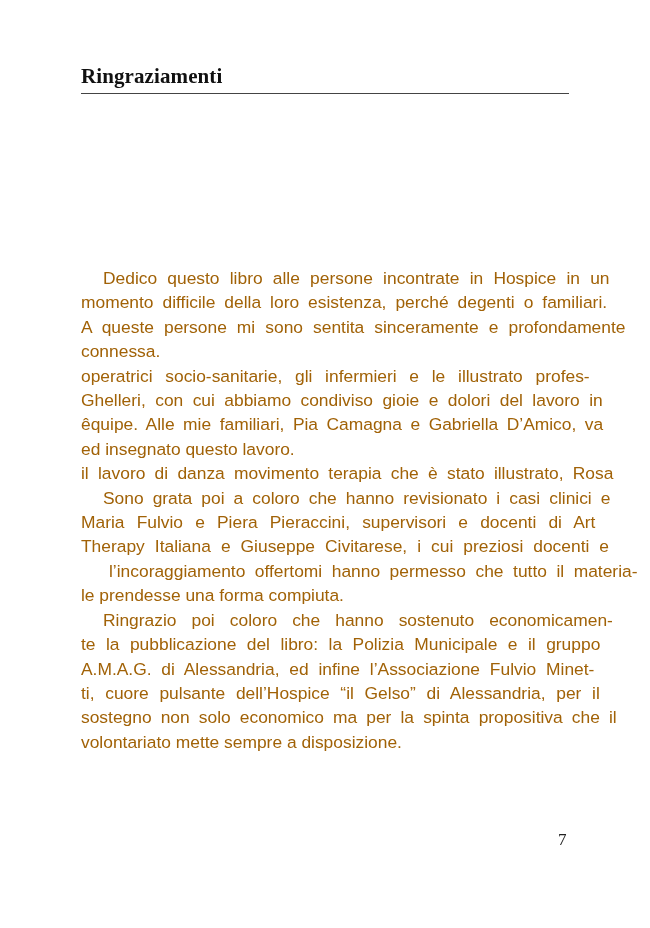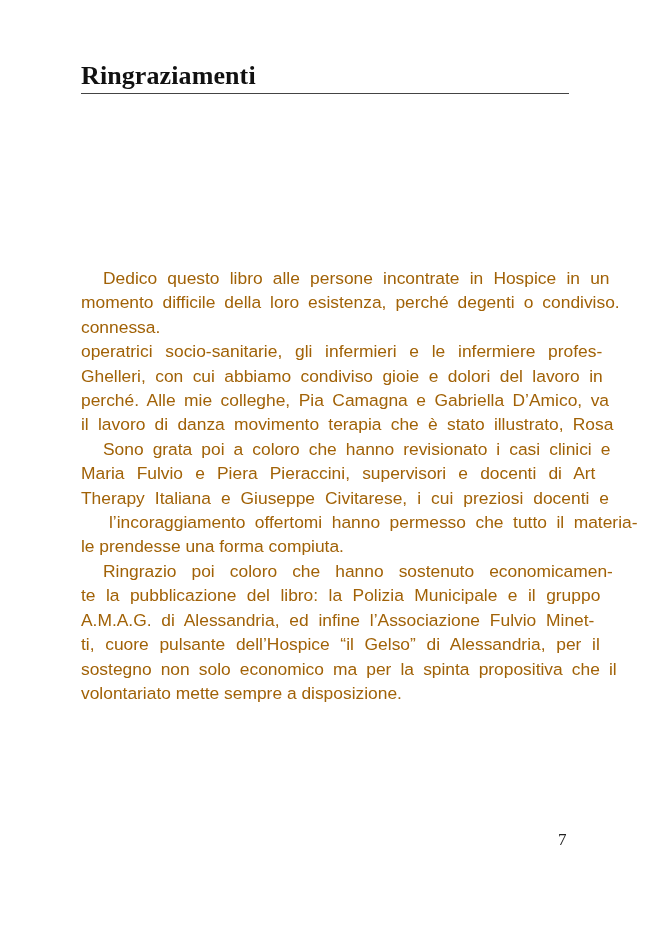--- a/index.html
+++ b/index.html
@@ -1,21 +1,21 @@
 <!DOCTYPE html>
 <html><head>
   <meta charset="utf-8">
   <style>
     html, body { margin: 0; padding: 0; background: #ffffff; }
     body { width: 650px; height: 928px; position: relative; overflow: hidden; }
     .page { position: absolute; left: 0; top: 0; width: 650px; height: 928px; background: #fff; }
     .title {
       position: absolute; left: 81px; top: 62px;
       font-family: "Liberation Serif", serif; font-weight: bold;
-      font-size: 26px; color: #111; letter-spacing: 0.1px; line-height: 28px;
+      font-size: 21px; color: #111; letter-spacing: 0.1px; line-height: 28px;
     }
     .rule {
       position: absolute; left: 81px; top: 93px; width: 488px; height: 1px;
       background: #444;
     }
     .body {
       position: absolute; left: 81px; top: 266px; width: 488px;
       font-family: Liberation Sans, sans-serif; font-size: 17.4px;
       line-height: 24.4px; color: #a16207; text-align: justify;
     }
@@ -30,27 +30,29 @@
 </head>
 <body>
 
 <div class="page">
   <div class="title">Ringraziamenti</div>
   <div class="rule"></div>
 
   <div class="body">
     <div>
       <span class="line indent" style="display: block; width: auto; word-spacing: 5.36111px;">Dedico questo libro alle persone incontrate in Hospice in un</span>
-      <span class="line" style="display: block; width: auto; word-spacing: 4.17773px;">momento difficile della loro esistenza, perché degenti o condiviso.</span>
+      <span class="line" style="display: block; width: auto; word-spacing: 4.17773px;">momento difficile della loro esistenza, perché degenti o familiari.</span>
+      <span class="line" style="display: block; width: auto; word-spacing: 5.2207px;">A queste persone mi sono sentita sinceramente e profondamente</span>
       <span class="line last">connessa.</span>
     </div>
     <div>
-      <span class="line" style="display: block; width: auto; word-spacing: 7.90848px;">operatrici socio-sanitarie, gli infermieri e le infermiere profes-</span>
+      <span class="line" style="display: block; width: auto; word-spacing: 7.90848px;">operatrici socio-sanitarie, gli infermieri e le illustrato profes-</span>
       <span class="line" style="display: block; width: auto; word-spacing: 4.60938px;">Ghelleri, con cui abbiamo condiviso gioie e dolori del lavoro in</span>
-      <span class="line" style="display: block; width: auto; word-spacing: 3.67708px;">perché. Alle mie colleghe, Pia Camagna e Gabriella D’Amico, va</span>
+      <span class="line" style="display: block; width: auto; word-spacing: 3.67708px;">êquipe. Alle mie familiari, Pia Camagna e Gabriella D’Amico, va</span>
+      <span class="line last">ed insegnato questo lavoro.</span>
     </div>
     <div>
       <span class="line" style="display: block; width: auto; word-spacing: 4.41719px;">il lavoro di danza movimento terapia che è stato illustrato, Rosa</span>
       <span class="line indent" style="display: block; width: auto; word-spacing: 4.21165px;">Sono grata poi a coloro che hanno revisionato i casi clinici e</span>
       <span class="line" style="display: block; width: auto; word-spacing: 7.32292px;">Maria Fulvio e Piera Pieraccini, supervisori e docenti di Art</span>
       <span class="line" style="display: block; width: auto; word-spacing: 5.18056px;">Therapy Italiana e Giuseppe Civitarese, i cui preziosi docenti e</span>
       <span class="line" style="display: block; width: auto; word-spacing: 4.70312px; margin-left: 28px;">l’incoraggiamento offertomi hanno permesso che tutto il materia-</span>
       <span class="line last">le prendesse una forma compiuta.</span>
     </div>
     <div>

